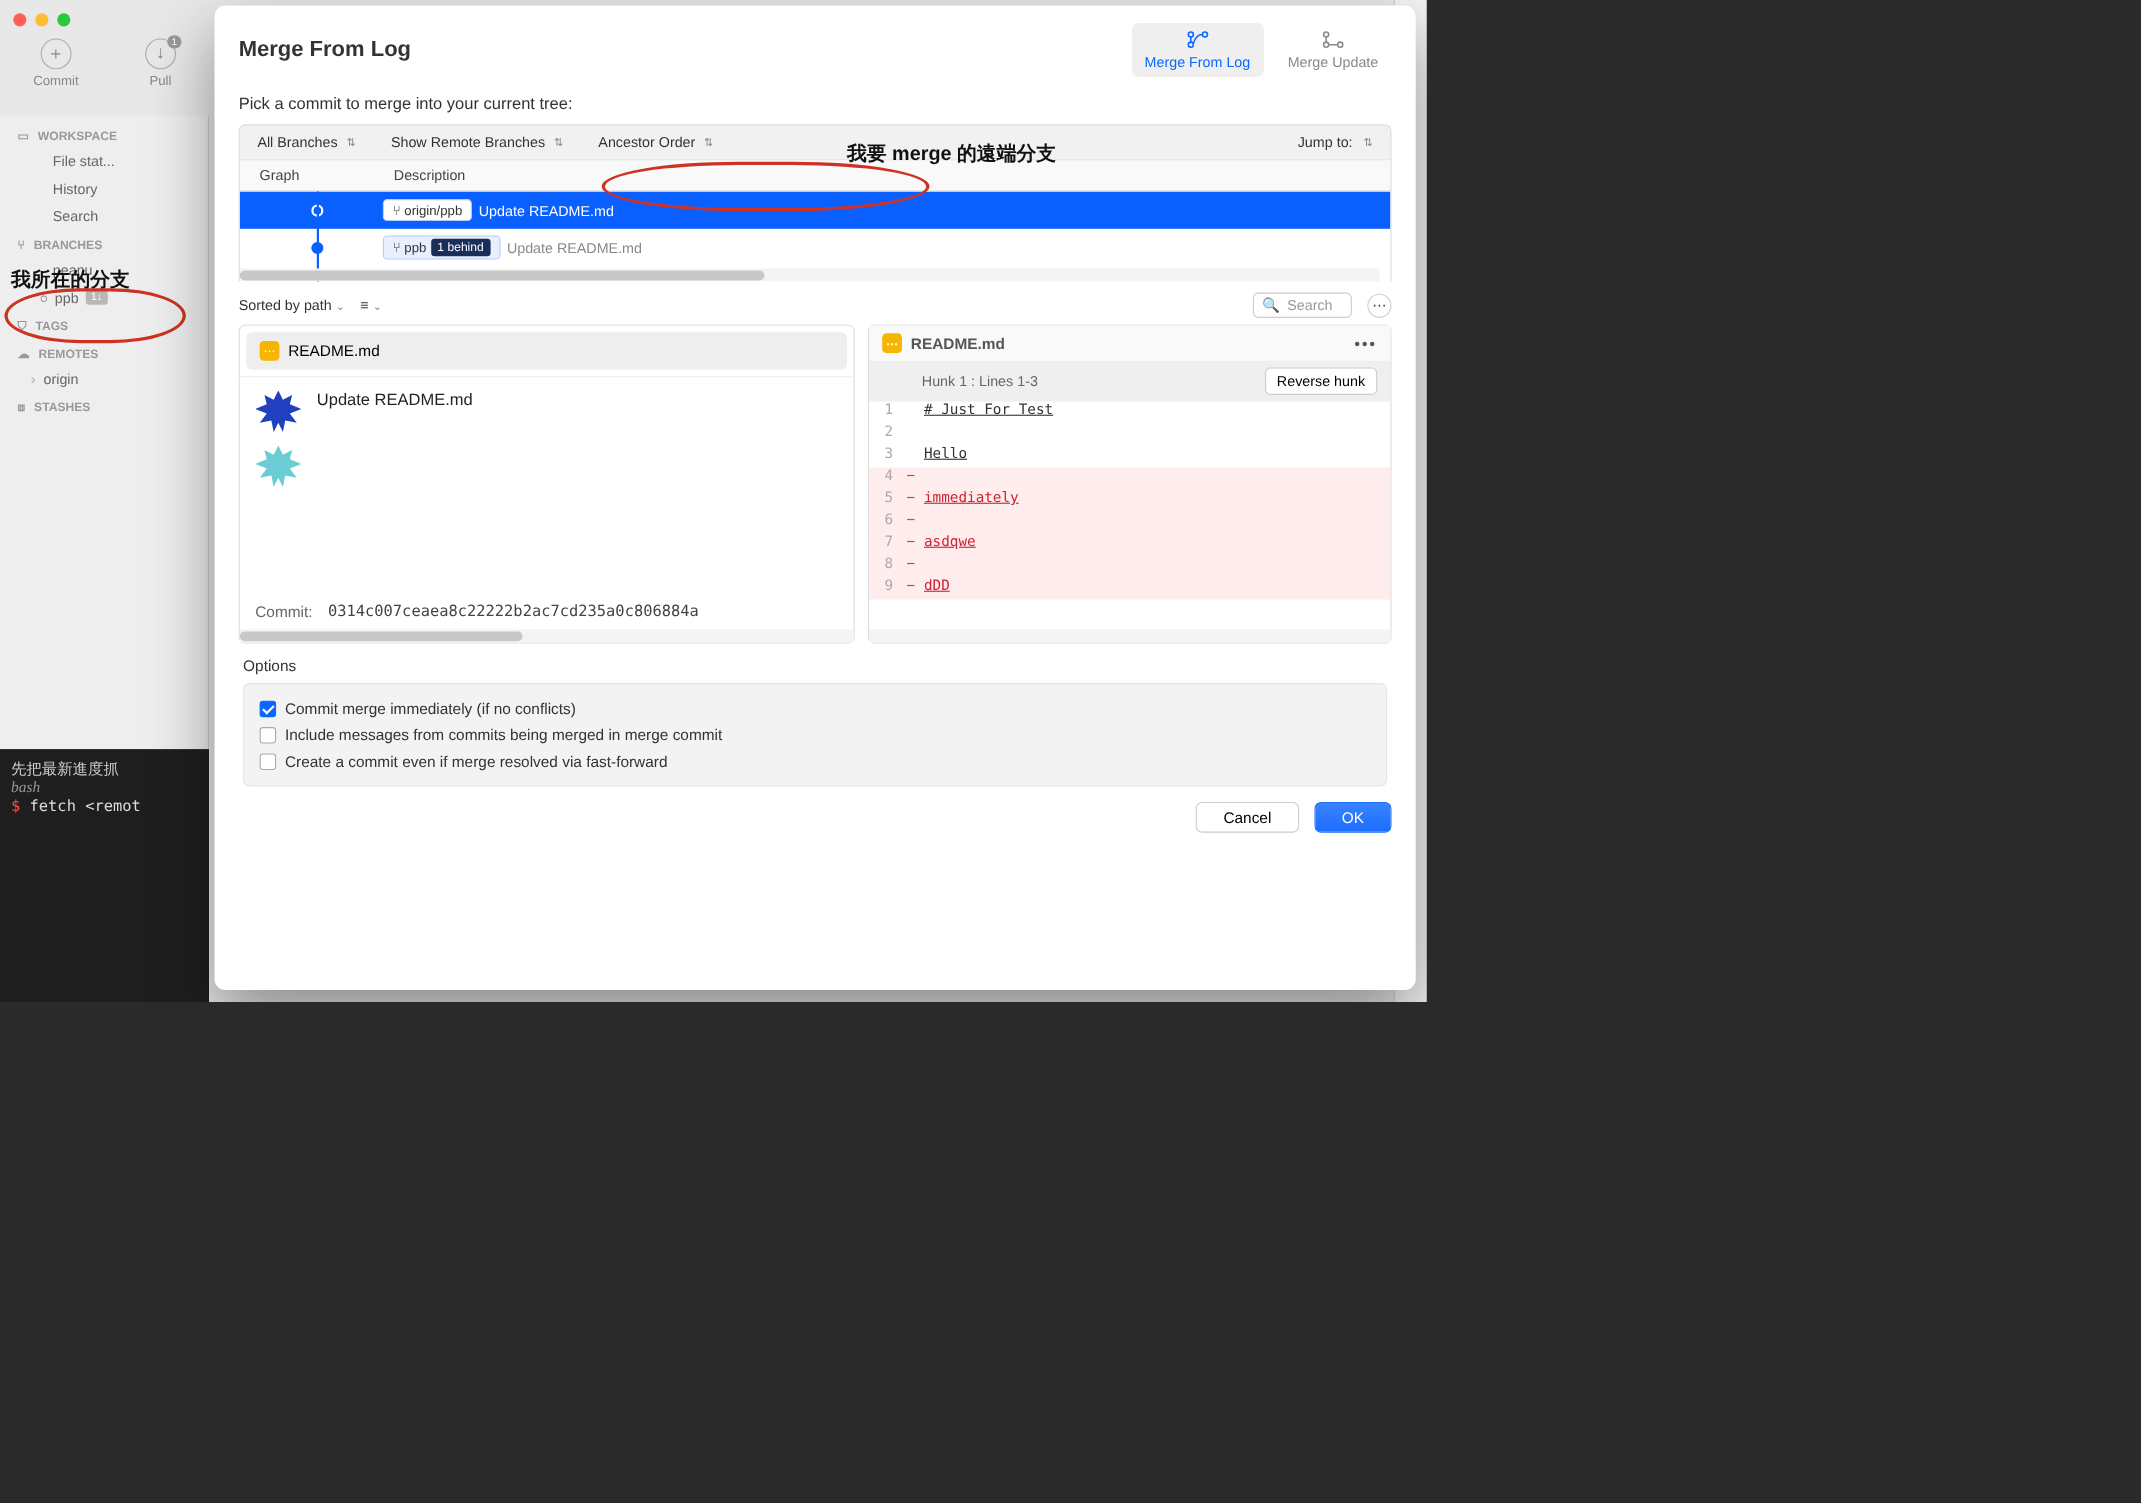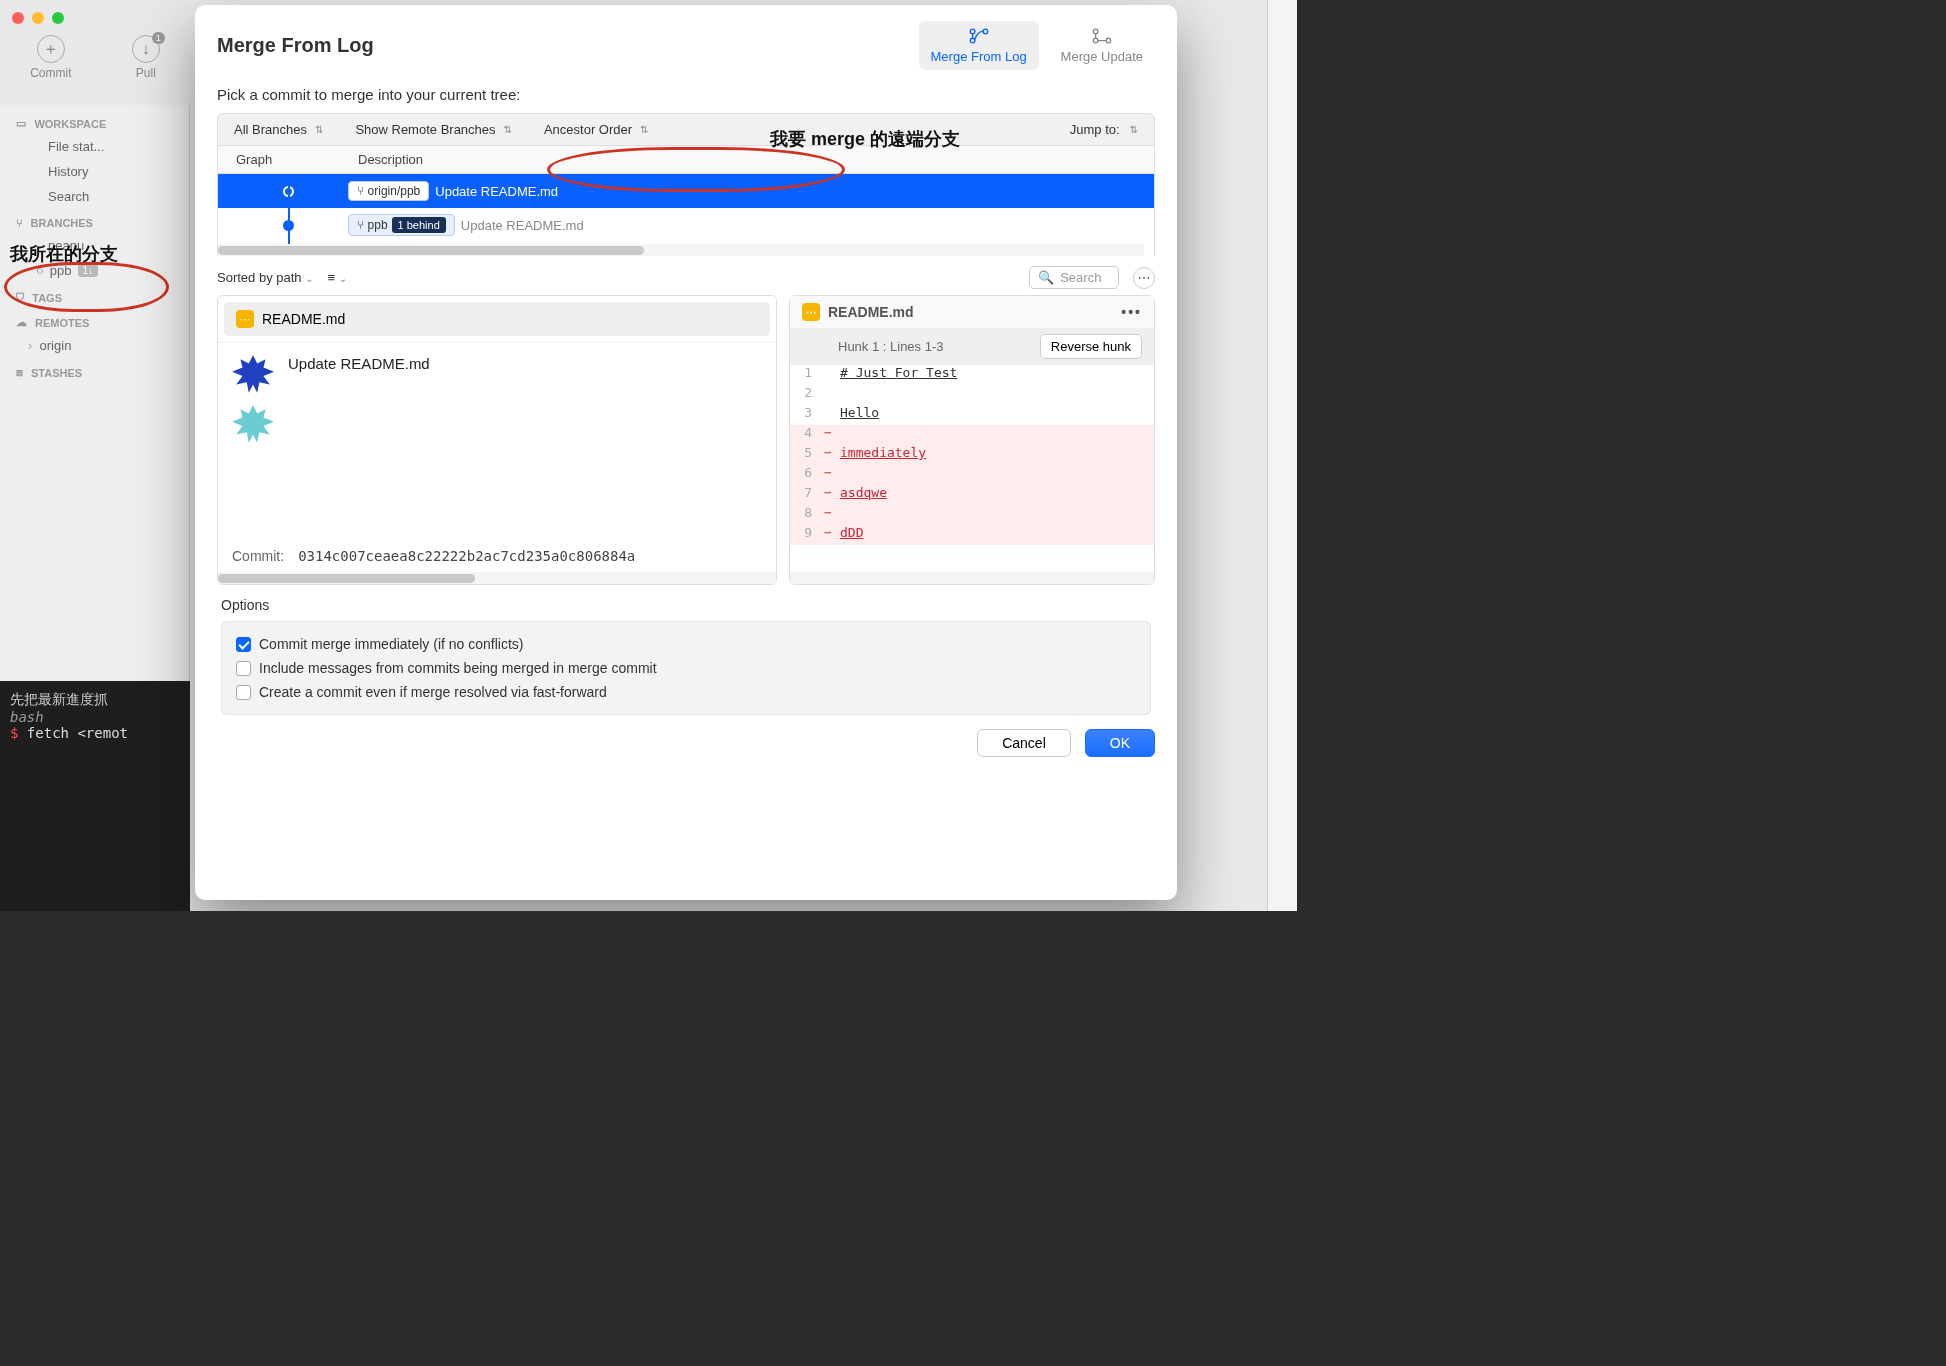--- a/index.html
+++ b/index.html
@@ -113,29 +113,29 @@
 }
 
 .terminal-strip {
   position: absolute;
   left: 0; bottom: 0;
   width: 190px; height: 230px;
   background: #1e1e1e; color: #ccc;
   font-family: Menlo, monospace; font-size: 14px;
   padding: 10px;
 }
-.terminal-strip .bash { color: #999; font-style: italic; }
+.terminal-strip .bash { color: #999; font-style: italic; font-family: Liberation Serif, serif; }
 .terminal-strip .cmd { color: #ddd; }
 .terminal-strip .dollar { color: #ff4d4d; }
 
 
 .dialog {
   position: absolute;
   top: 5px; left: 195px;
-  width: 982px; height: 895px;
+  width: 1092px; height: 895px;
   background: #fff;
   border-radius: 10px;
   box-shadow: 0 25px 60px rgba(0,0,0,0.4);
   display: flex; flex-direction: column;
   overflow: hidden;
 }
 .dialog-header {
   display: flex; align-items: center; justify-content: space-between;
   padding: 16px 22px;
 }

